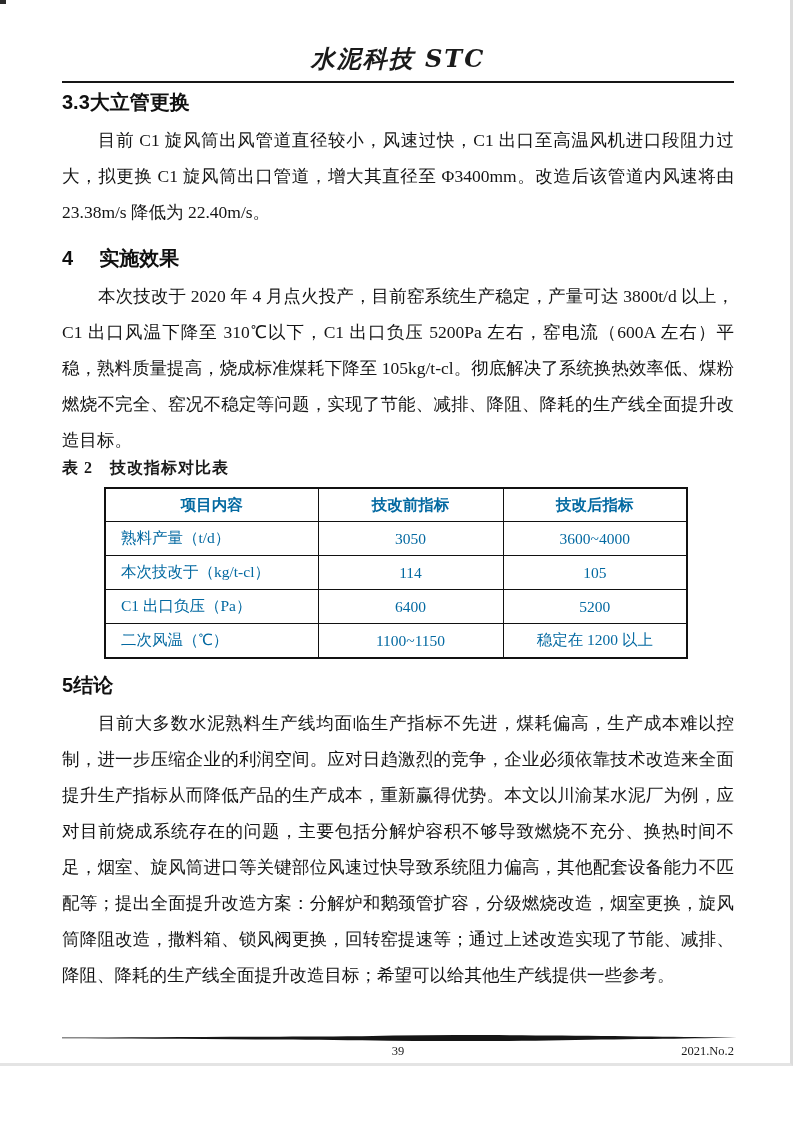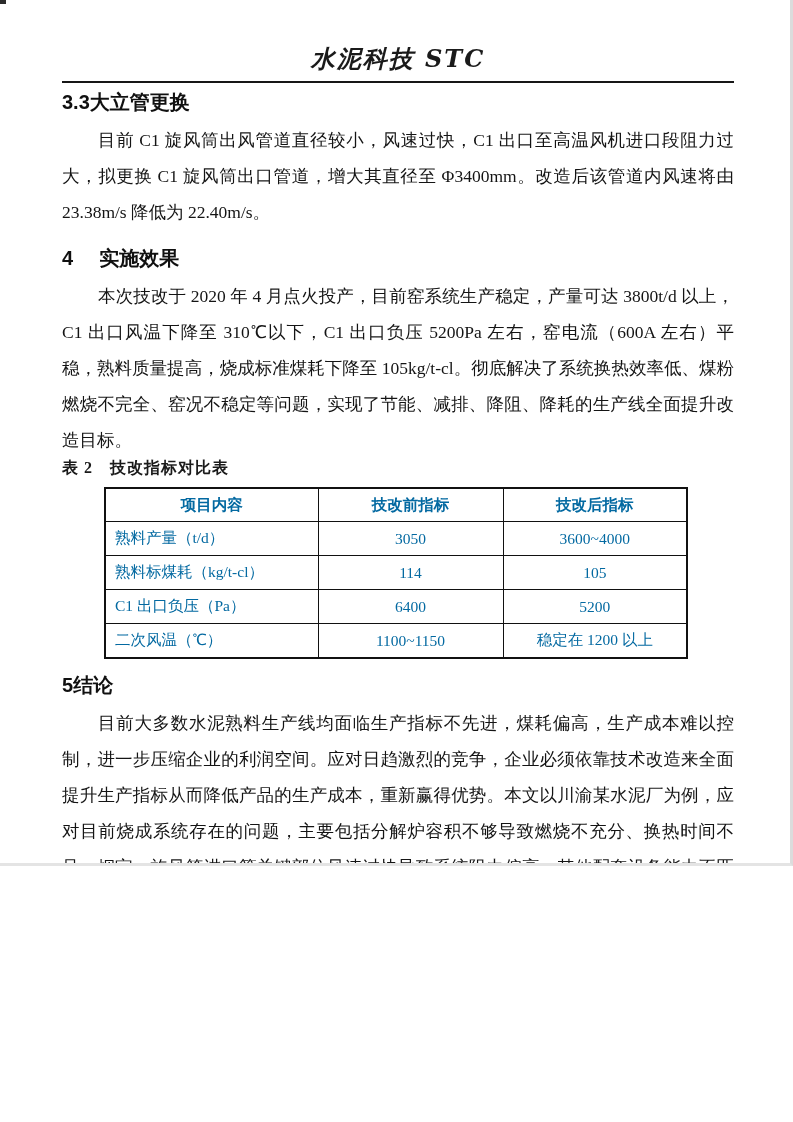--- a/index.html
+++ b/index.html
@@ -1,18 +1,18 @@
 <!DOCTYPE html>
 <html><head>
 <meta charset="utf-8">
 <style>
   html,body { margin:0; padding:0; background:#ffffff; }
   .page {
     position:relative;
-    width:793px; height:866px;
+    width:793px; height:1066px;
     background:#ffffff;
     overflow:hidden;
     font-family:"Liberation Serif", serif;
     color:#1a1a1a;
     border-right:3px solid #dcdcdc;
     border-bottom:3px solid #e4e4e4;
     box-sizing:border-box;
   }
   .content { padding:44px 56px 0 62px; }
 
@@ -66,21 +66,21 @@
   table.cmp col.c3 { width:184px; }
   table.cmp th, table.cmp td {
     border:1.5px solid #111111;
     font-size:15.5px;
     color:#0369a1;
     background:#ffffff;
   }
   table.cmp { border:2px solid #111111; }
   table.cmp th { height:30px; font-weight:bold; text-align:center; }
   table.cmp td { height:31px; text-align:center; }
-  table.cmp td.left { text-align:left; padding-left:9px; }
+  table.cmp td.left { text-align:left; padding-left:15px; }
 
   .footer { position:absolute; left:62px; right:56px; top:1034px;font-family:Liberation Serif, serif; }
   .footer-rule-svg { display:block; width:675px; height:9px; }
   .footer-row { position:relative; height:18px; margin-top:1px; }
   .page-num {
     position:absolute; left:0; right:0;
     text-align:center;
     font-size:12.5px;
   }
   .issue-num {
@@ -127,21 +127,21 @@
           <th>技改后指标</th>
         </tr>
       </thead>
       <tbody>
         <tr>
           <td class="left">熟料产量（t/d）</td>
           <td>3050</td>
           <td>3600~4000</td>
         </tr>
         <tr>
-          <td class="left">熟料标煤耗（kg/t-cl）</td>
+          <td class="left">本次技改于（kg/t-cl）</td>
           <td>114</td>
           <td>105</td>
         </tr>
         <tr>
           <td class="left">C1 出口负压（Pa）</td>
           <td>6400</td>
           <td>5200</td>
         </tr>
         <tr>
           <td class="left">二次风温（℃）</td>

